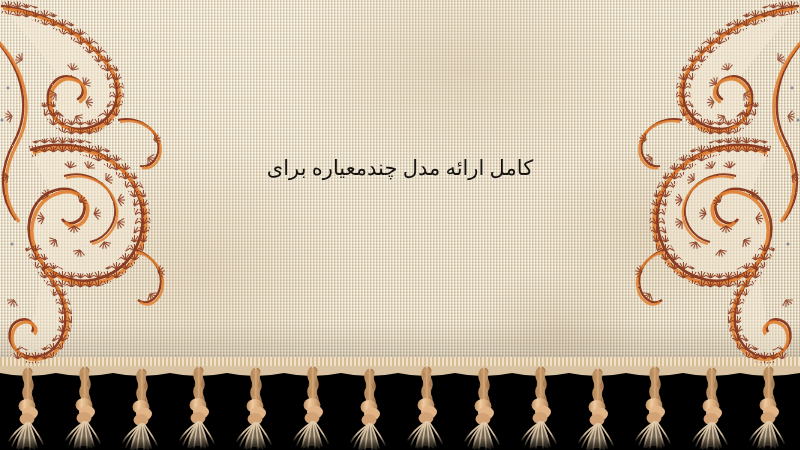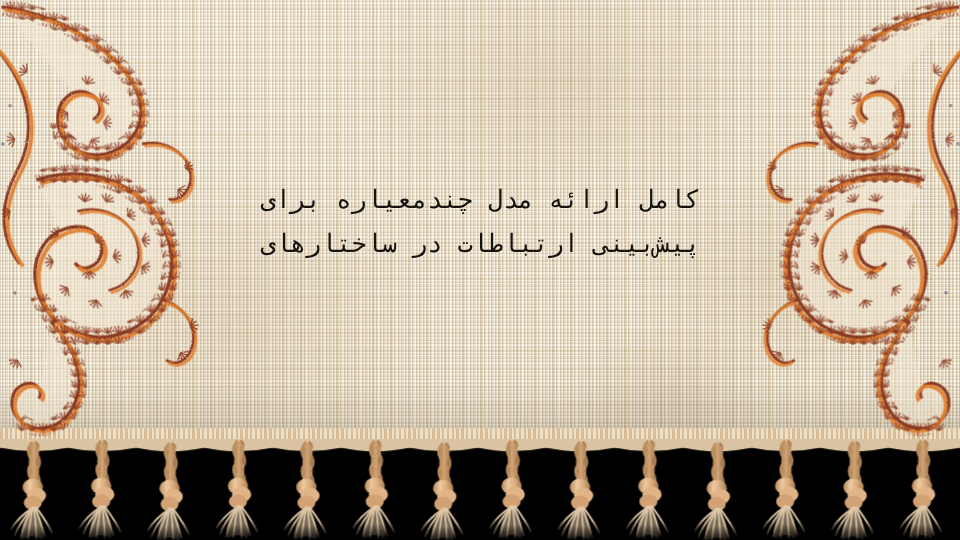--- a/index.html
+++ b/index.html
@@ -62,21 +62,21 @@
   .ornament svg{display:block;width:100%;height:100%;}
 
   
   .title-block{
     position:absolute;
     left:200px;top:150px;width:400px;
     text-align:center;
     direction:rtl;
   }
   .title-line{
-    font-family:Liberation Mono, monospace;
+    font-family:Liberation Serif, serif;
     font-size:21px;
     line-height:37px;
     font-weight:400;
     color:#16120e;
     white-space:nowrap;
     letter-spacing:0px;
     text-shadow:0 1px 0 rgba(255,250,240,.35);
   }
 
   
@@ -314,21 +314,20 @@
           <use href="#fanSprayR" x="44" y="116" transform="rotate(260 44 116)"></use>
           <use href="#fanSprayR" x="40" y="176" transform="rotate(250 40 176)"></use>
           <use href="#fanSprayR" x="46" y="300" transform="rotate(210 46 300)"></use>
         </g>
       </g>
     </svg>
   </div>
 
   <div class="title-block">
     <div class="title-line">کامل ارائه مدل چندمعیاره برای</div>
-    <div class="title-line">پیش‌بینی ارتباطات در ساختارهای</div>
   </div>
 
   <div class="fringe">
     <svg viewBox="0 0 800 84" preserveAspectRatio="none" aria-hidden="true">
       <defs>
         <linearGradient id="cordG" x1="0" y1="0" x2="1" y2="0">
           <stop offset="0%" stop-color="#b98c5e"></stop>
           <stop offset="35%" stop-color="#efc9a0"></stop>
           <stop offset="70%" stop-color="#d4a878"></stop>
           <stop offset="100%" stop-color="#a87c52"></stop>

